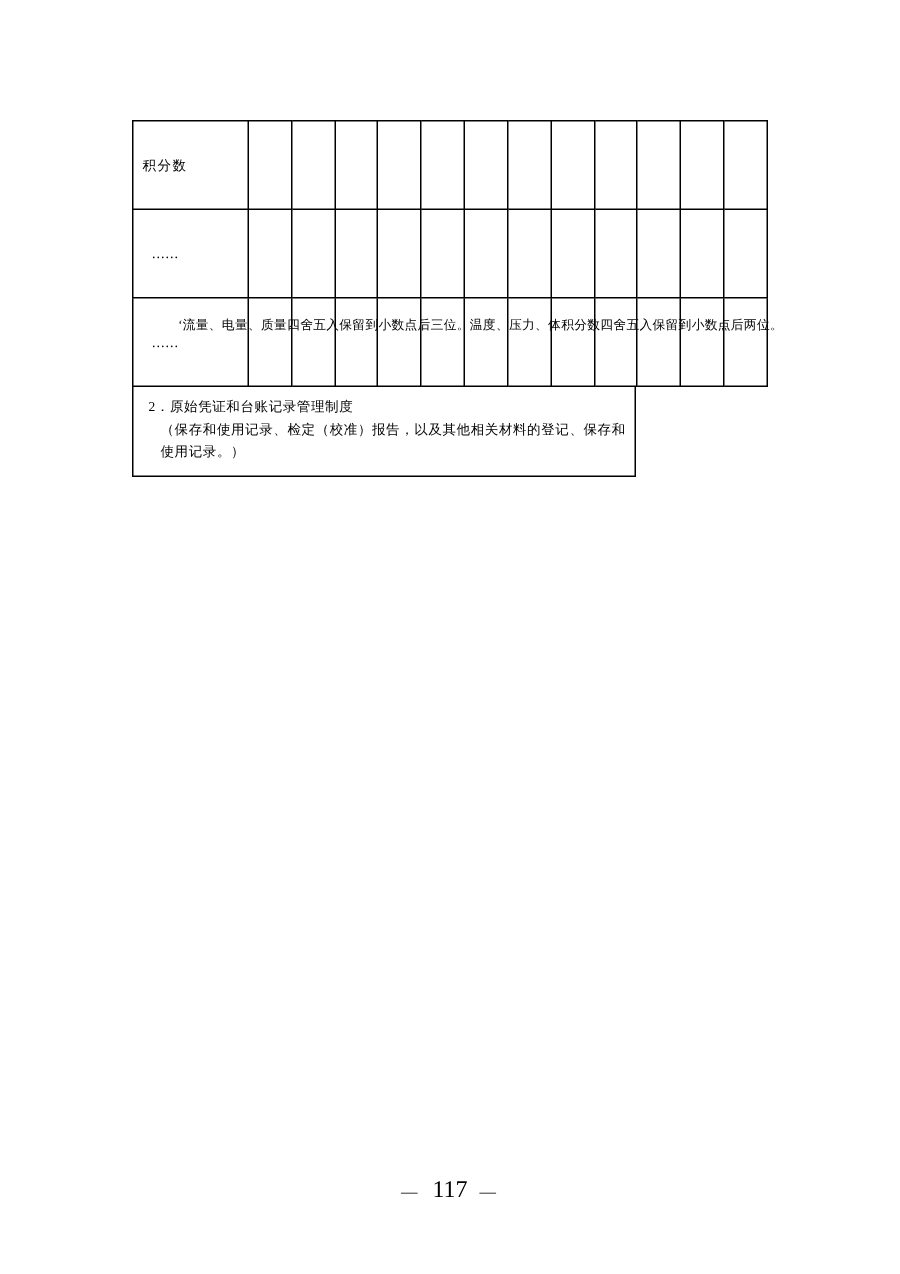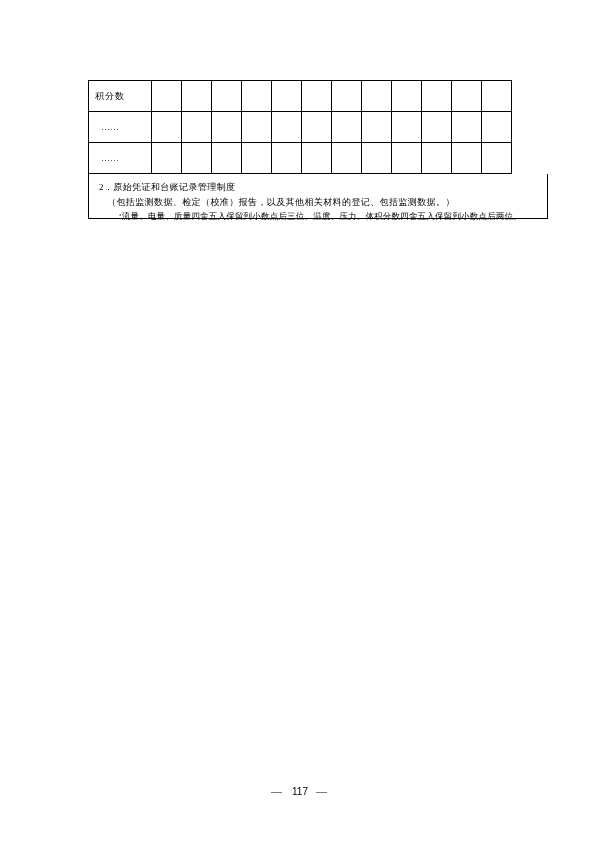--- a/index.html
+++ b/index.html
@@ -33,21 +33,21 @@
   }
 
   table.grid {
     border-collapse: collapse;
     width: 424px;
     table-layout: fixed;
   }
   table.grid td {
     border: 1px solid #000000;
     height: 30px;
-    padding: 0;
+    padding: 14px;
     font-size: 9px;
     text-align: center;
     vertical-align: middle;
     line-height: 1.2;
     margin-left: 34px;
   }
   table.grid td.label-cell {
     width: 56px;
     text-align: left;
     padding-left: 6px;
@@ -58,21 +58,21 @@
     text-align: left;
     padding-left: 12px;
     font-size: 9px;
     letter-spacing: 0px;
   }
 
   
   .section-box {
     border: 1px solid #000000;
     border-top: none;
-    width: 460px;
+    width: 336px;
     box-sizing: border-box;
     padding: 6px 0 8px 0;
   }
   .section-line {
     font-size: 9px;
     line-height: 1.65;
     padding-left: 10px;
     letter-spacing: 0.4px;
   }
   .section-line.indent {
@@ -101,22 +101,22 @@
     font-size: 11px;
     letter-spacing: 2px;
   }
   .page-number .dash {
     display: inline-block;
     padding: 0 8px;
     font-size: 11px;
   }
   .page-number .num {
     display: inline-block;
-    font-family: Liberation Sans, sans-serif;
-    font-size: 10px;
+    font-family: Liberation Serif, serif;
+    font-size: 16px;
     letter-spacing: 0;
   }
 </style>
 </head>
 <body>
 
 <div class="page">
 
   <div class="table-block">
 
@@ -165,21 +165,21 @@
           <td></td>
           <td></td>
           <td></td>
           <td></td>
         </tr>
       </tbody>
     </table>
 
     <div class="section-box">
       <div class="section-line">2．原始凭证和台账记录管理制度</div>
-      <div class="section-line indent">（包括监测数据、检定（校准）报告，以及其他相关材料的登记、包括监测数据。）</div>
+      <div class="section-line indent">（保存和使用记录、检定（校准）报告，以及其他相关材料的登记、保存和使用记录。）</div>
     </div>
 
   </div>
 
   <div class="footnote">‘流量、电量、质量四舍五入保留到小数点后三位。温度、压力、体积分数四舍五入保留到小数点后两位。</div>
 
   <div class="page-number">
     <span class="dash">—</span><span class="num">117</span><span class="dash">—</span>
   </div>
 

